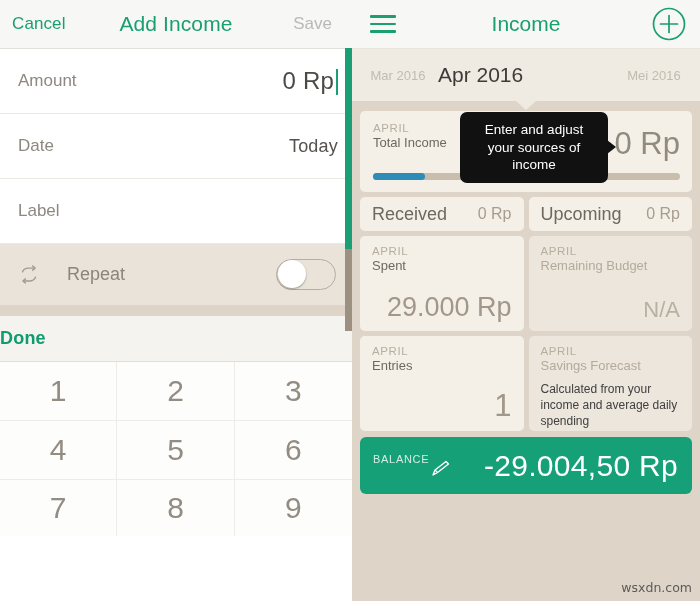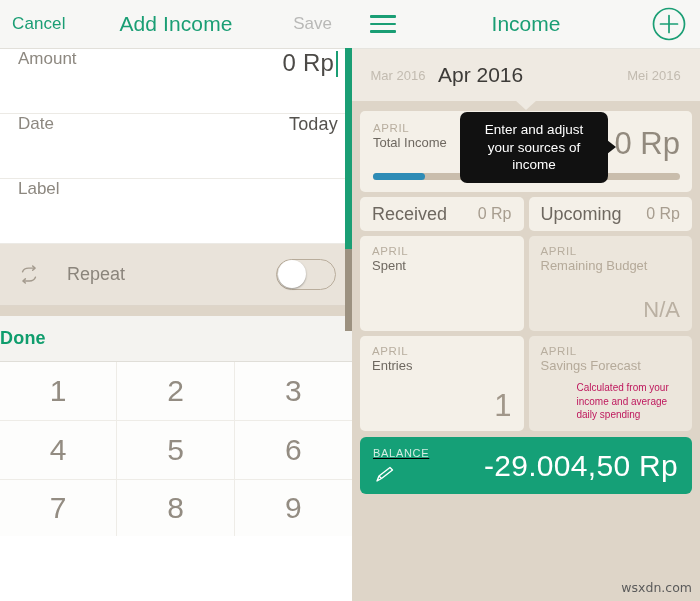--- a/index.html
+++ b/index.html
@@ -56,20 +56,21 @@
     right: 20px;
     font-size: 17px;
     color: #b9b9b7;
   }
 
   .form-row {
     height: 65px;
     background: #ffffff;
     border-bottom: 1px solid #eceae5;
     display: flex;
+    align-items: center;
     padding: 0 14px 0 18px;
     box-sizing: border-box;
     position: relative;
   }
   .form-row .fr-label {
     font-size: 17px;
     color: #8d8880;
     flex: 1;
   }
   .form-row .fr-value {
@@ -362,41 +363,38 @@
     margin-top: auto;
     text-align: right;
     font-size: 27px;
     color: #a1978a;
     line-height: 1;
   }
   .big-amount.small { font-size: 22px; color: #bab0a2; }
   .big-amount.entries { font-size: 31px; }
   .forecast-text {
     margin-top: 8px;
-    font-size: 10px;
+    font-size: 12px;
     line-height: 1.35;
-    color: #be185d;
-    margin-left: 36px;
+    color: #404040;
   }
 
   .balance-card {
     margin-top: 6px;
     background: #15a077;
     border-radius: 6px;
     height: 57px;
     display: flex;
     align-items: center;
     padding: 0 14px 0 13px;
     box-sizing: border-box;
   }
   .balance-left {
     display: flex;
-    flex-direction: column;
     justify-content: center;
-    text-decoration: underline;
   }
   .balance-label {
     font-size: 11px;
     color: #d3ede2;
     letter-spacing: .7px;
   }
   .pencil {
     margin-top: 6px;
   }
   .balance-value {
@@ -561,20 +559,21 @@
         <div class="sub-card">
           <div class="sub-label">Upcoming</div>
           <div class="sub-value">0 Rp</div>
         </div>
       </div>
 
       <div class="card-row">
         <div class="half-card">
           <div class="card-month">APRIL</div>
           <div class="card-title">Spent</div>
+          <div class="big-amount">29.000 Rp</div>
         </div>
         <div class="half-card dim">
           <div class="card-month">APRIL</div>
           <div class="card-title muted">Remaining Budget</div>
           <div class="big-amount small">N/A</div>
         </div>
       </div>
 
       <div class="card-row">
         <div class="half-card">

